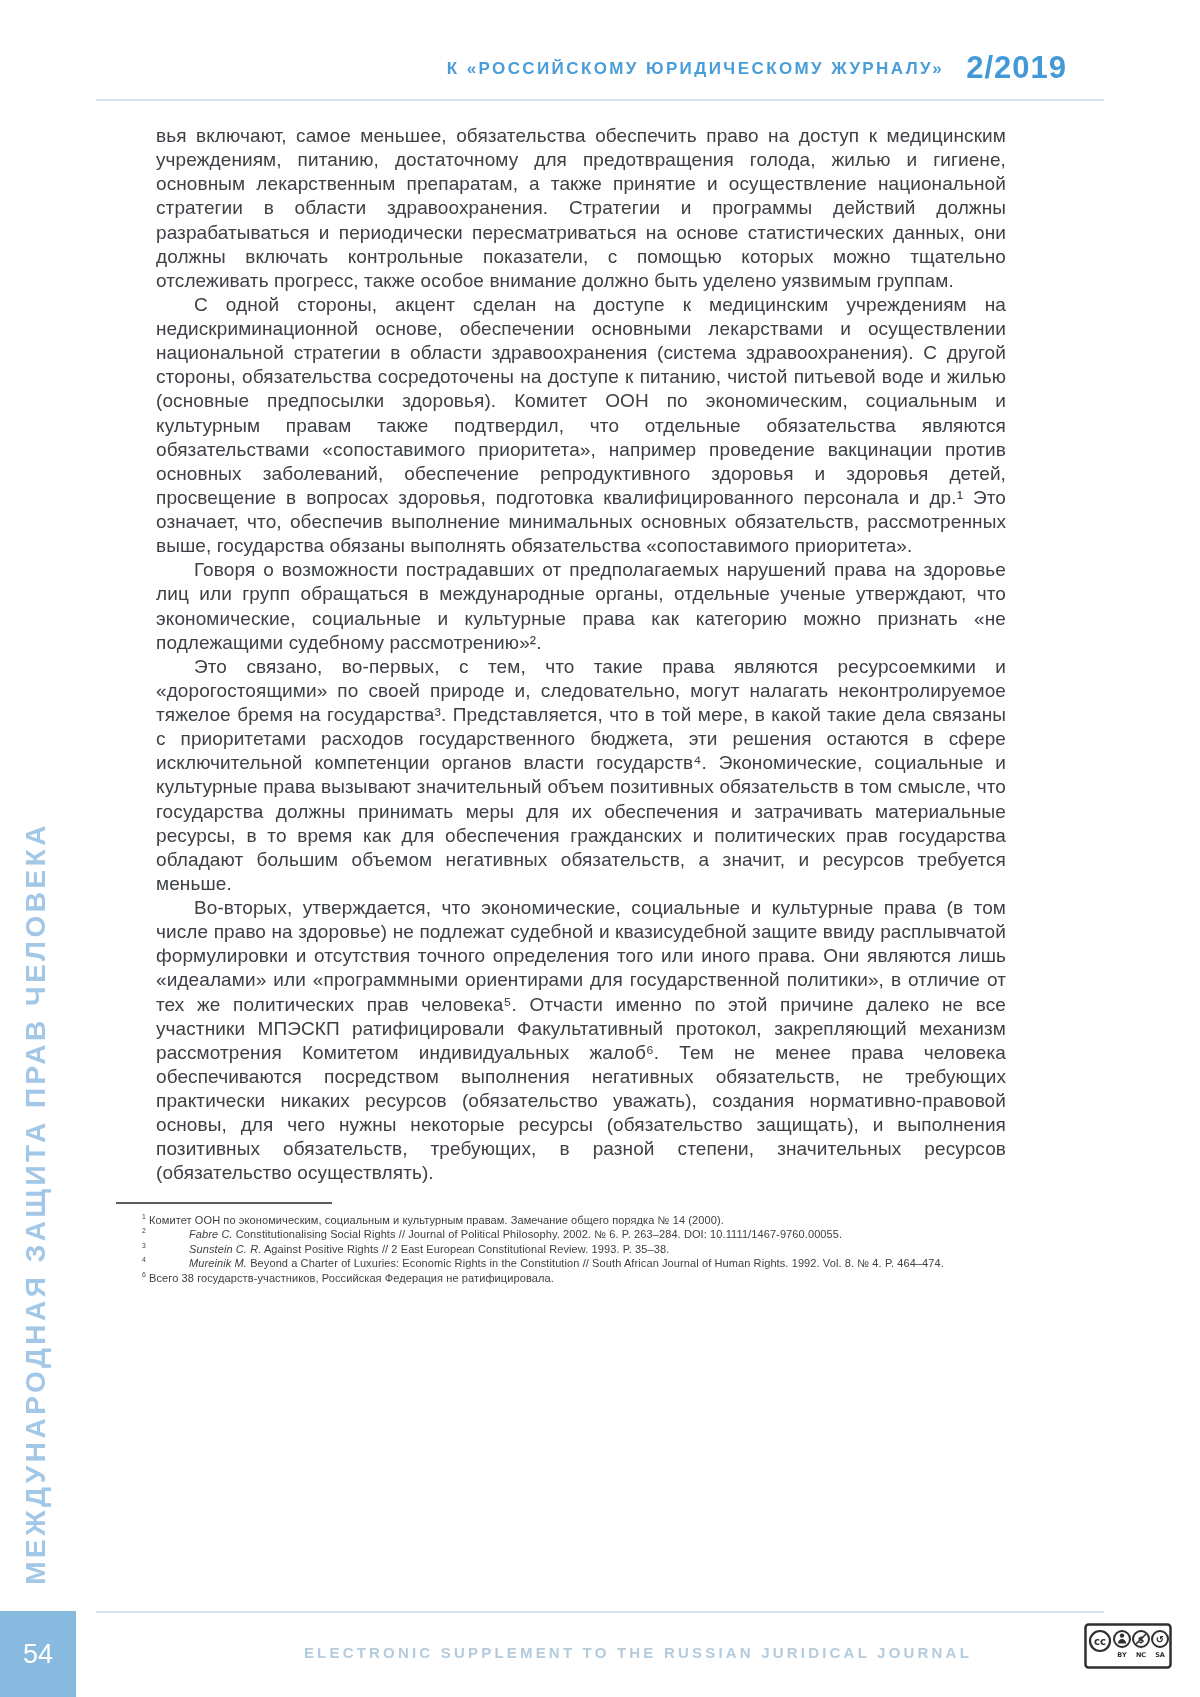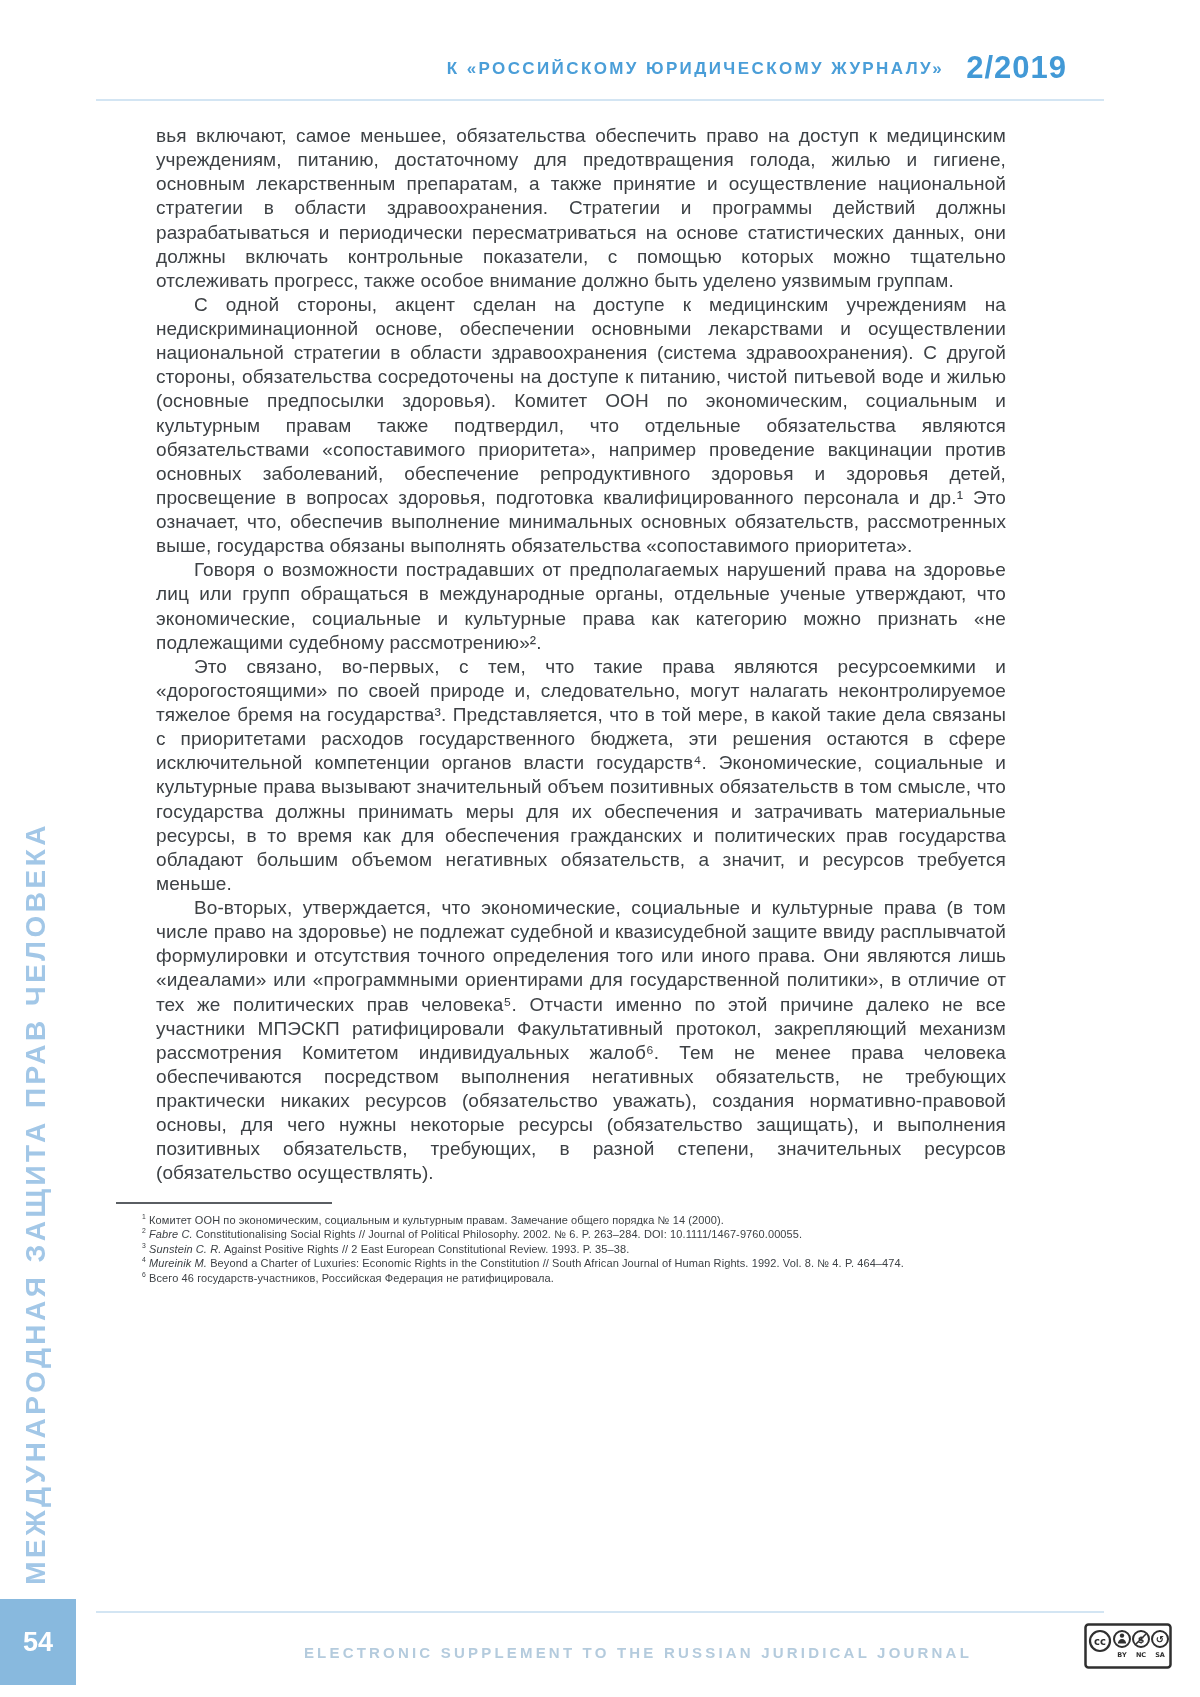--- a/index.html
+++ b/index.html
@@ -27,35 +27,35 @@
     color:#3d4145; font-size:19px; line-height:1.27; text-align:justify;
     letter-spacing:0.1px;
   }
   .para { text-align:justify;margin-left:40px; }
   .para.indent { text-indent:38px; }
 
   
   .footnotes { margin-top:16px; font-size:11px; line-height:1.32; color:#3d4145; }
   .fn-rule { width:216px; border-top:2px solid #5a5e63; margin-bottom:9px; }
   .footnote { text-indent:26px; text-align:justify; }
-  .footnote em { font-style:italic; }
+  .footnote em { font-style:italic;margin-left:40px; }
   sup { font-size:0.62em; line-height:0; }
 
   
   .sidebar-title {
     position:absolute; left:20px; bottom:112px;
     writing-mode:vertical-rl; transform:rotate(180deg);
     color:#a2c7e7; font-weight:bold; font-size:28px; letter-spacing:3.5px;
     white-space:nowrap;
   }
 
   
   .page-num-badge {
-    position:absolute; left:0; bottom:12px; width:76px; height:86px;
-    background:#88b9de; color:#ffffff; font-weight:bold; font-size:27px;
+    position:absolute; left:0; bottom:0; width:76px; height:86px;
+    background:#88b9de; color:#ffffff; font-weight:normal; font-size:27px;
     display:flex; align-items:center; justify-content:center;
   }
   .rule-bottom { position:absolute; bottom:84px; left:96px; width:1008px; height:2px; background:#d3e5f3; }
   .footer-text {
     position:absolute; bottom:36px; right:228px;
     color:#b4cbdd; font-weight:bold; font-size:15px; letter-spacing:3.2px;
     white-space:nowrap;
   }
   .cc-badge { position:absolute; right:28px; bottom:24px; }
   .cc-badge svg text { font-family:"DejaVu Sans", sans-serif; fill:#2f2f2f; }
@@ -81,21 +81,21 @@
         <p class="para indent">Это связано, во-первых, с тем, что такие права являются ресурсоемкими и «дорогостоящими» по своей природе и, следовательно, могут налагать неконтролируемое тяжелое бремя на государства³. Представляется, что в той мере, в какой такие дела связаны с приоритетами расходов государственного бюджета, эти решения остаются в сфере исключительной компетенции органов власти государств⁴. Экономические, социальные и культурные права вызывают значительный объем позитивных обязательств в том смысле, что государства должны принимать меры для их обеспечения и затрачивать материальные ресурсы, в то время как для обеспечения гражданских и политических прав государства обладают большим объемом негативных обязательств, а значит, и ресурсов требуется меньше.</p>
         <p class="para indent">Во-вторых, утверждается, что экономические, социальные и культурные права (в том числе право на здоровье) не подлежат судебной и квазисудебной защите ввиду расплывчатой формулировки и отсутствия точного определения того или иного права. Они являются лишь «идеалами» или «программными ориентирами для государственной политики», в отличие от тех же политических прав человека⁵. Отчасти именно по этой причине далеко не все участники МПЭСКП ратифицировали Факультативный протокол, закрепляющий механизм рассмотрения Комитетом индивидуальных жалоб⁶. Тем не менее права человека обеспечиваются посредством выполнения негативных обязательств, не требующих практически никаких ресурсов (обязательство уважать), создания нормативно-правовой основы, для чего нужны некоторые ресурсы (обязательство защищать), и выполнения позитивных обязательств, требующих, в разной степени, значительных ресурсов (обязательство осуществлять).</p>
       </div>
     <div class="footnotes">
       <div class="fn-rule"></div>
       <div>
           <p class="footnote"><sup>1</sup> <span>Комитет ООН по экономическим, социальным и культурным правам. Замечание общего порядка № 14 (2000).</span></p>
           <p class="footnote"><sup>2</sup> <em>Fabre C.</em><span> Constitutionalising Social Rights // Journal of Political Philosophy. 2002. № 6. P. 263–284. DOI: 10.1111/1467-9760.00055.</span></p>
           <p class="footnote"><sup>3</sup> <em>Sunstein C. R.</em><span> Against Positive Rights // 2 East European Constitutional Review. 1993. P. 35–38.</span></p>
           <p class="footnote"><sup>4</sup> <em>Mureinik M.</em><span> Beyond a Charter of Luxuries: Economic Rights in the Constitution // South African Journal of Human Rights. 1992. Vol. 8. № 4. P. 464–474.</span></p>
-          <p class="footnote"><sup>6</sup> <span>Всего 46 государств-участников, Российская Федерация не ратифицировала.</span></p>
+          <p class="footnote"><sup>6</sup> <span>Всего 38 государств-участников, Российская Федерация не ратифицировала.</span></p>
         </div>
     </div>
   </div>
 
   <div class="sidebar-title">МЕЖДУНАРОДНАЯ ЗАЩИТА ПРАВ ЧЕЛОВЕКА</div>
 
   <div class="rule-bottom"></div>
   <div class="page-num-badge">
     <span>54</span>
   </div>

